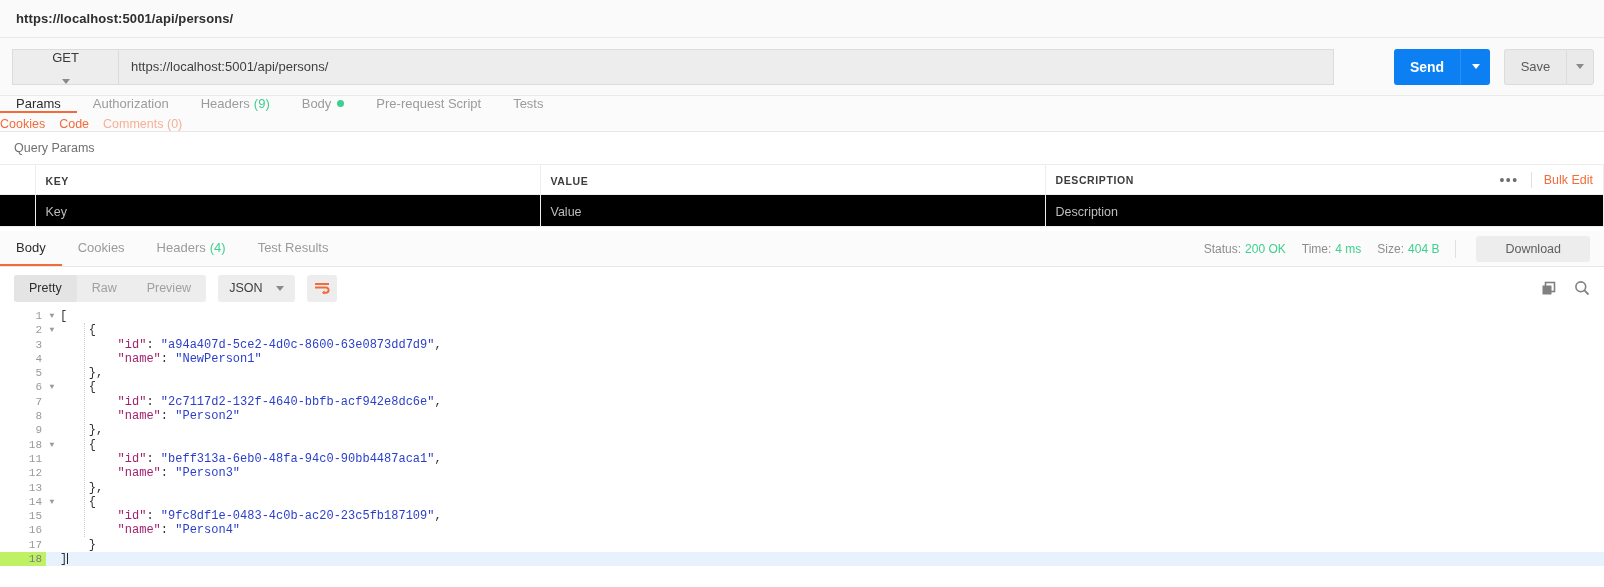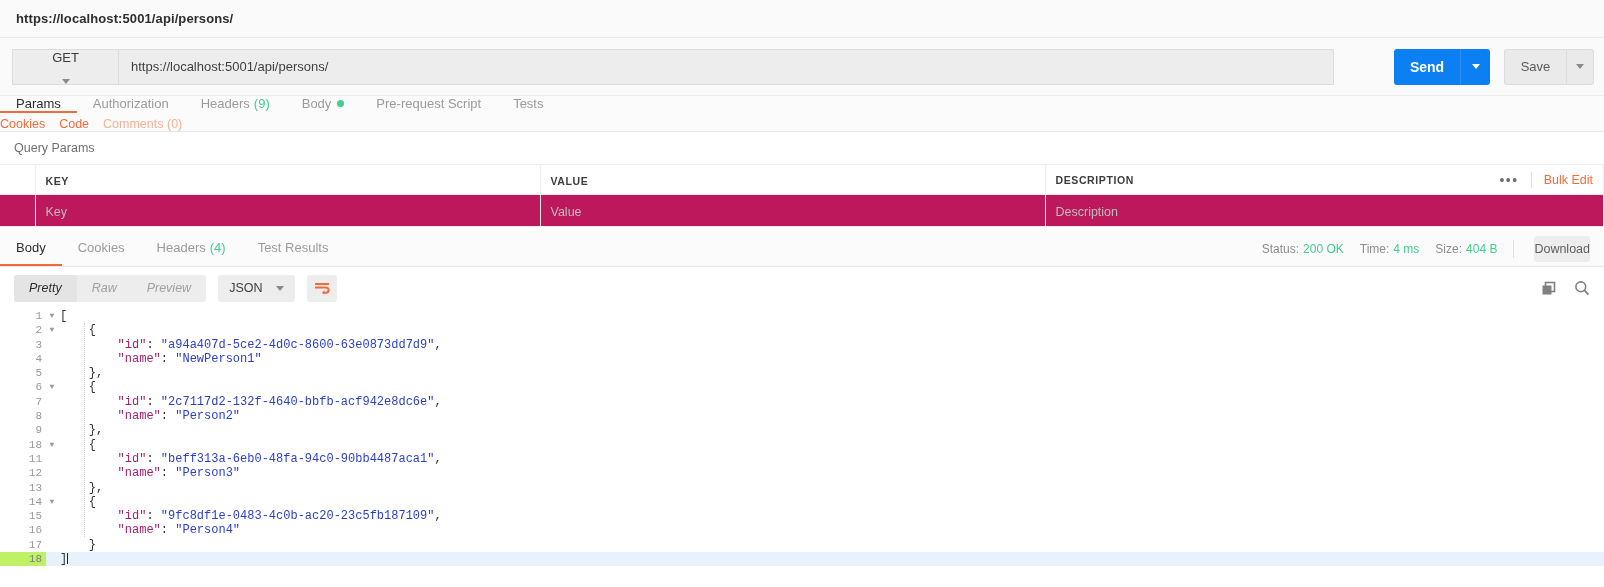--- a/index.html
+++ b/index.html
@@ -127,21 +127,21 @@
   .rlink { font-size: 12.5px; color: #f26b3a; cursor: pointer; }
   .rlink.muted { color: #f6b096; }
 
   
   .qp-label {
     height: 32px; display: flex; align-items: center;
     padding-left: 14px;
     font-size: 12.5px; color: #707070;
     background: #ffffff;
   }
-  .params-table { width: 100%; border-collapse: collapse; background: #be185d; }
+  .params-table { width: 100%; border-collapse: collapse; background: #000000; }
   .params-table .chk-col { width: 35px; }
   .params-table th, .params-table td {
     border: 1px solid #ededed;
     border-left: none;
     padding: 0 0 0 10px;
     text-align: left;
     height: 30px;
     font-weight: normal;
   }
   .params-table th { background: #fff; }
@@ -173,39 +173,38 @@
     background: #fbfbfb;
     border-bottom: 1px solid #e6e6e6;
     padding-right: 14px;
   }
   .resp-meta {
     display: flex; align-items: center; gap: 16px;
     font-size: 12px; color: #8d8d8d; margin-left: 39px;
   }
   .resp-meta .val { color: #3fcf8e; margin-left: 4px; }
   .download-btn {
-    height: 26px; padding: 0 0; margin-left: 4px;
+    height: 26px; padding: 0 29px; margin-left: 4px;
     display: flex; align-items: center;
     background: #ededed; border-radius: 3px;
     font-size: 12.5px; color: #5f5f5f; cursor: pointer;
   }
   .meta-sep { width: 1px; height: 18px; background: #e0e0e0; }
 
   
   .body-toolbar {
     height: 42px;
     display: flex; align-items: center; justify-content: space-between;
     padding: 0 14px;
     background: #ffffff;
   }
   .segmented {
     display: flex; align-items: center;
     background: #ededed; border-radius: 3px; height: 27px;
     padding: 0;
-    font-style: italic;
   }
   .seg {
     height: 27px; display: flex; align-items: center;
     padding: 0 15px; font-size: 12.5px; color: #a0a0a0; cursor: pointer;
     border-radius: 3px;
   }
   .seg.active { color: #2d2d2d; background: #e4e4e4; }
   .fmt-select {
     height: 27px; margin-left: 12px;
     display: flex; align-items: center; gap: 14px;

